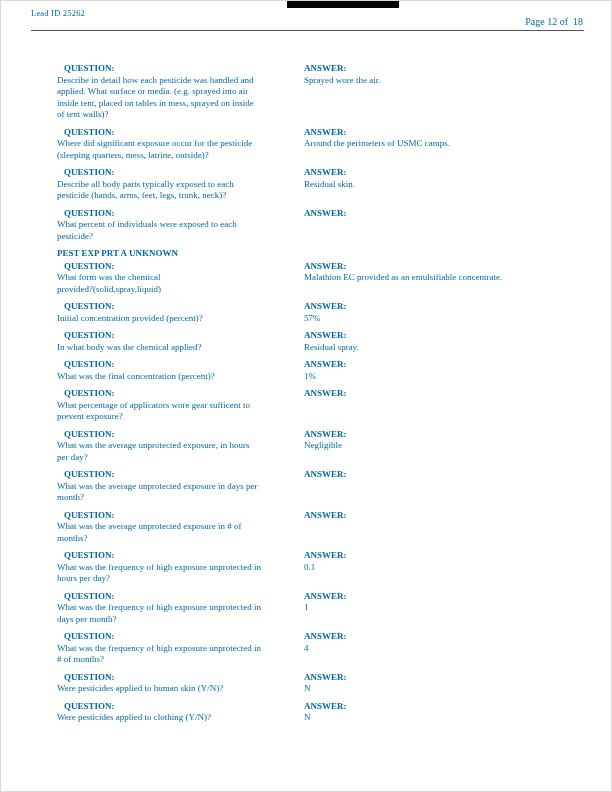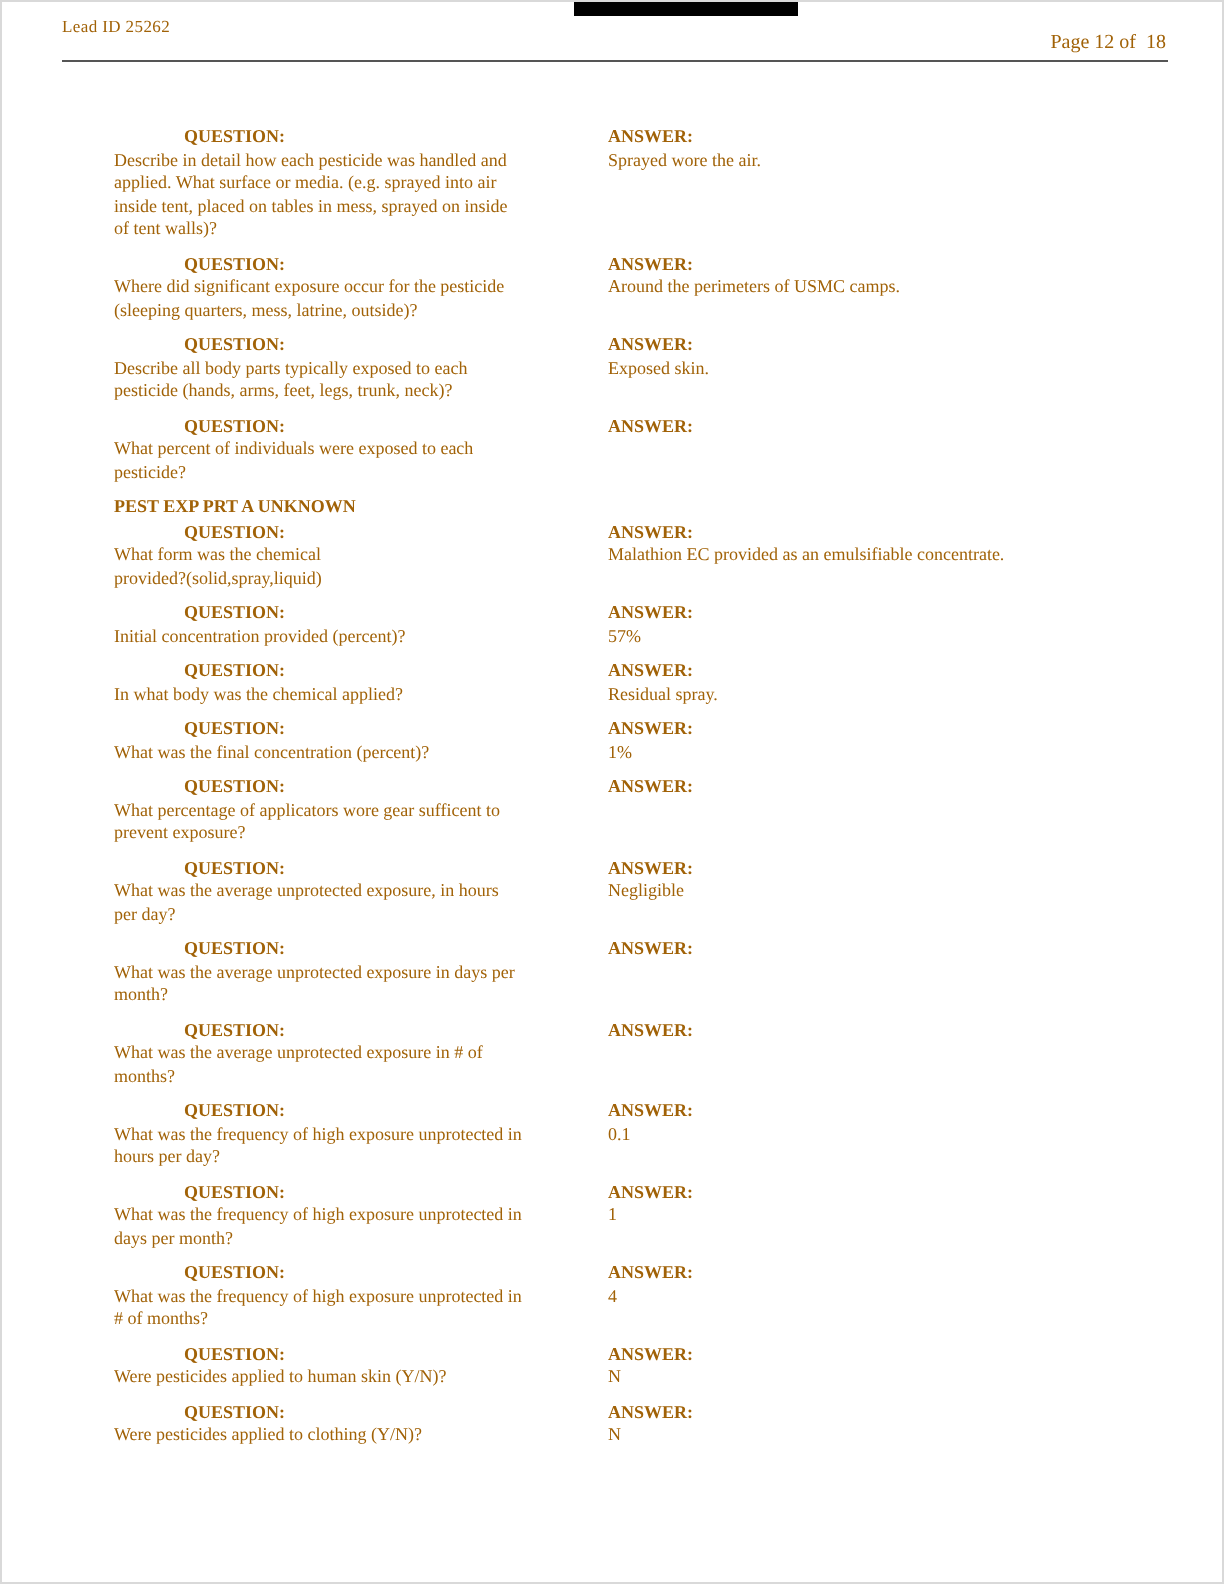--- a/index.html
+++ b/index.html
@@ -6,21 +6,21 @@
   html, body { background: #ffffff; }
   body { font-family: "Liberation Serif", serif; }
 
   .page {
     position: relative;
     width: 612px;
     height: 792px;
     background: #ffffff;
     border: 1px solid #d9d9d9;
     overflow: hidden;
-    color: #a16207;
+    color: #0369a1;
   }
 
   .artifact-bar {
     position: absolute;
     top: 0;
     left: 286px;
     width: 112px;
     height: 7px;
     background: #000000;
   }
@@ -61,21 +61,21 @@
   .qa-row {
     display: grid;
     grid-template-columns: 247px 1fr;
     margin-bottom: 6px;
   }
 
   .q-label, .a-label {
     font-weight: bold;
   }
 
-  .q-label { padding-left: 7px; margin-left: 28px; }
+  .q-label { padding-left: 7px; }
 
   .q-text, .a-text {
     white-space: pre-line;
   }
 
   .section-heading {
     font-weight: bold;
     margin-bottom: 1px;
   }
 </style>
@@ -113,21 +113,21 @@
         </div>
       </div>
       <div class="qa-row">
         <div class="q-cell">
           <div class="q-label">QUESTION:</div>
           <div class="q-text">Describe all body parts typically exposed to each
 pesticide (hands, arms, feet, legs, trunk, neck)?</div>
         </div>
         <div class="a-cell">
           <div class="a-label">ANSWER:</div>
-          <div class="a-text">Exposed skin.</div>
+          <div class="a-text">Residual skin.</div>
         </div>
       </div>
       <div class="qa-row">
         <div class="q-cell">
           <div class="q-label">QUESTION:</div>
           <div class="q-text">What percent of individuals were exposed to each
 pesticide?</div>
         </div>
         <div class="a-cell">
           <div class="a-label">ANSWER:</div>

